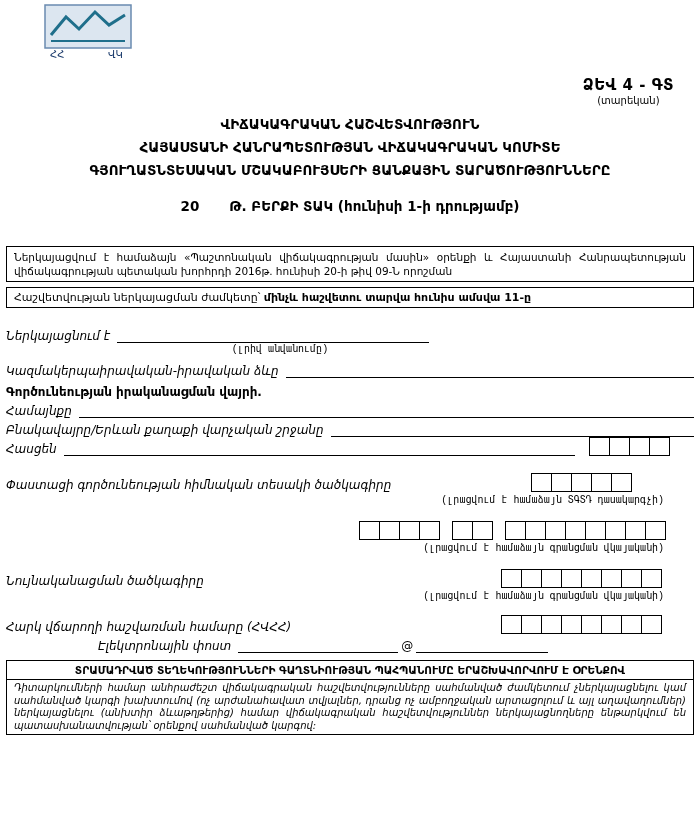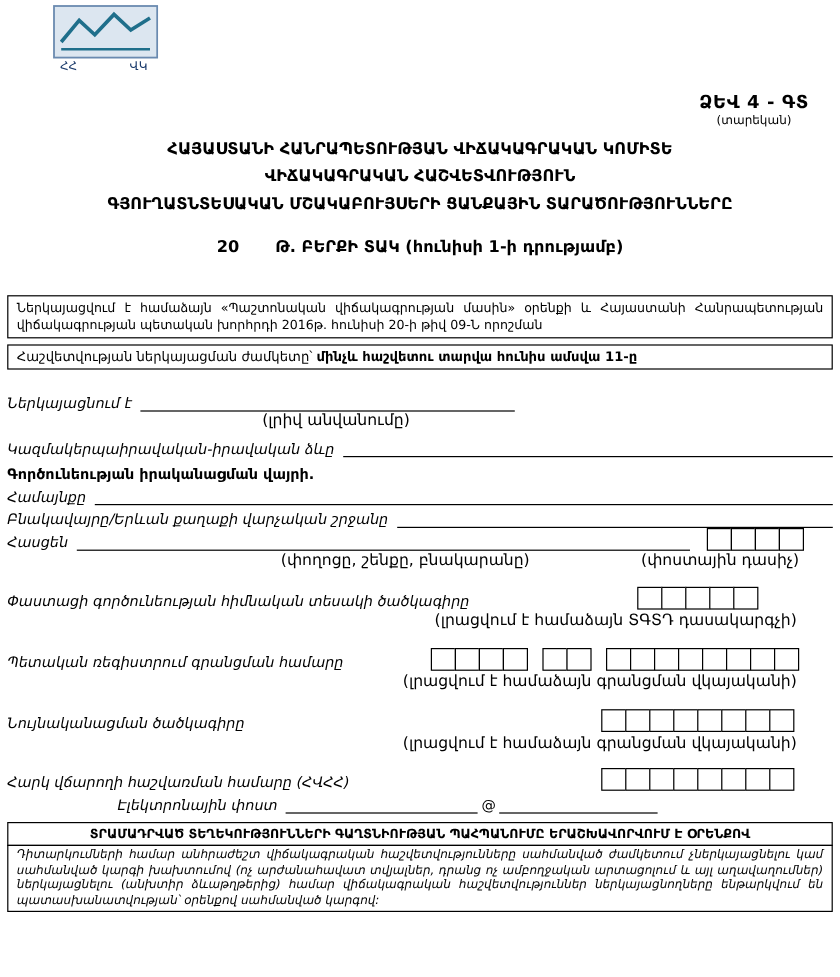--- a/index.html
+++ b/index.html
@@ -31,21 +31,21 @@
   .deadlinebox { border:1px solid #000; padding:3px 7px; font-size:11px; margin-top:5px; }
   .deadlinebox b { font-weight:bold; }
 
   .frow { display:flex; align-items:flex-end; }
   .lbl { white-space:nowrap; padding-right:7px;font-style:italic; }
   .it  { font-style:italic; }
   .bold-title { font-weight:bold; margin-top:7px; }
   .fill { border-bottom:1px solid #000; height:15px; }
   .grow { flex:1; }
 
-  .hint { font-size:13px; color:#000; }
+  .hint { font-size:10px; color:#000;font-family:Liberation Mono, monospace; }
   .hintrow { position:relative; height:13px; }
 
   
   .boxes { display:inline-flex; }
   .cell { width:21px; height:19px; border:1px solid #000; background:#fff; display:inline-block; }
   .cell + .cell { margin-left:-1px; }
   .grp { display:inline-flex; }
   .grp + .grp { margin-left:12px; }
 
   .r-presented { margin-top:20px; }
@@ -95,22 +95,22 @@
       <text x="64" y="54" font-size="10" fill="#1a3a6b">ՎԿ</text>
     </svg>
   </div>
 
   <div class="formcode">
     <div class="code">ՁԵՎ 4 - ԳՏ</div>
     <div class="period">(տարեկան)</div>
   </div>
 
   <div class="titles">
+    <div class="t">ՎԻՃԱԿԱԳՐԱԿԱՆ ՀԱՇՎԵՏՎՈՒԹՅՈՒՆ</div>
     <div class="t">ՀԱՅԱՍՏԱՆԻ ՀԱՆՐԱՊԵՏՈՒԹՅԱՆ ՎԻՃԱԿԱԳՐԱԿԱՆ ԿՈՄԻՏԵ</div>
-    <div class="t">ՎԻՃԱԿԱԳՐԱԿԱՆ ՀԱՇՎԵՏՎՈՒԹՅՈՒՆ</div>
     <div class="t">ԳՅՈՒՂԱՏՆՏԵՍԱԿԱՆ ՄՇԱԿԱԲՈՒՅՍԵՐԻ ՑԱՆՔԱՅԻՆ ՏԱՐԱԾՈՒԹՅՈՒՆՆԵՐԸ</div>
     <div class="t t4">
       <span>20</span><span class="year-gap"></span><span>Թ. ԲԵՐՔԻ ՏԱԿ (հունիսի 1-ի դրությամբ)</span>
     </div>
   </div>
 
   <div class="content">
 
     <div class="noticebox">Ներկայացվում է համաձայն «Պաշտոնական վիճակագրության մասին» օրենքի և Հայաստանի Հանրապետության վիճակագրության պետական խորհրդի 2016թ. հունիսի 20-ի թիվ 09-Ն որոշման</div>
 
@@ -146,39 +146,34 @@
     <div class="frow r-addr">
       <span class="lbl it">Հասցեն</span>
       <span class="fill grow"></span>
       <span class="boxes addr-boxes">
           <span class="cell"></span>
           <span class="cell"></span>
           <span class="cell"></span>
           <span class="cell"></span>
         </span>
     </div>
-    <div class="hintrow">
-      <span class="hint addr-hint-street">(փողոցը, շենքը, բնակարանը)</span>
-      <span class="hint addr-hint-postal">(փոստային դասիչ)</span>
-    </div>
 
     <div class="frow r-activity">
       <span class="lbl">Փաստացի գործունեության հիմնական տեսակի ծածկագիրը</span>
       <span class="boxes activity-boxes">
           <span class="cell"></span>
           <span class="cell"></span>
           <span class="cell"></span>
           <span class="cell"></span>
           <span class="cell"></span>
         </span>
     </div>
     <div class="hint hint-right">(լրացվում է համաձայն ՏԳՏԴ դասակարգչի)</div>
 
     <div class="frow r-register">
-      <span class="lbl">Պետական ռեգիստրում գրանցման համարը</span>
       <span class="register-groups">
         <span class="grp boxes">
             <span class="cell"></span>
             <span class="cell"></span>
             <span class="cell"></span>
             <span class="cell"></span>
           </span>
         <span class="grp boxes">
             <span class="cell"></span>
             <span class="cell"></span>

